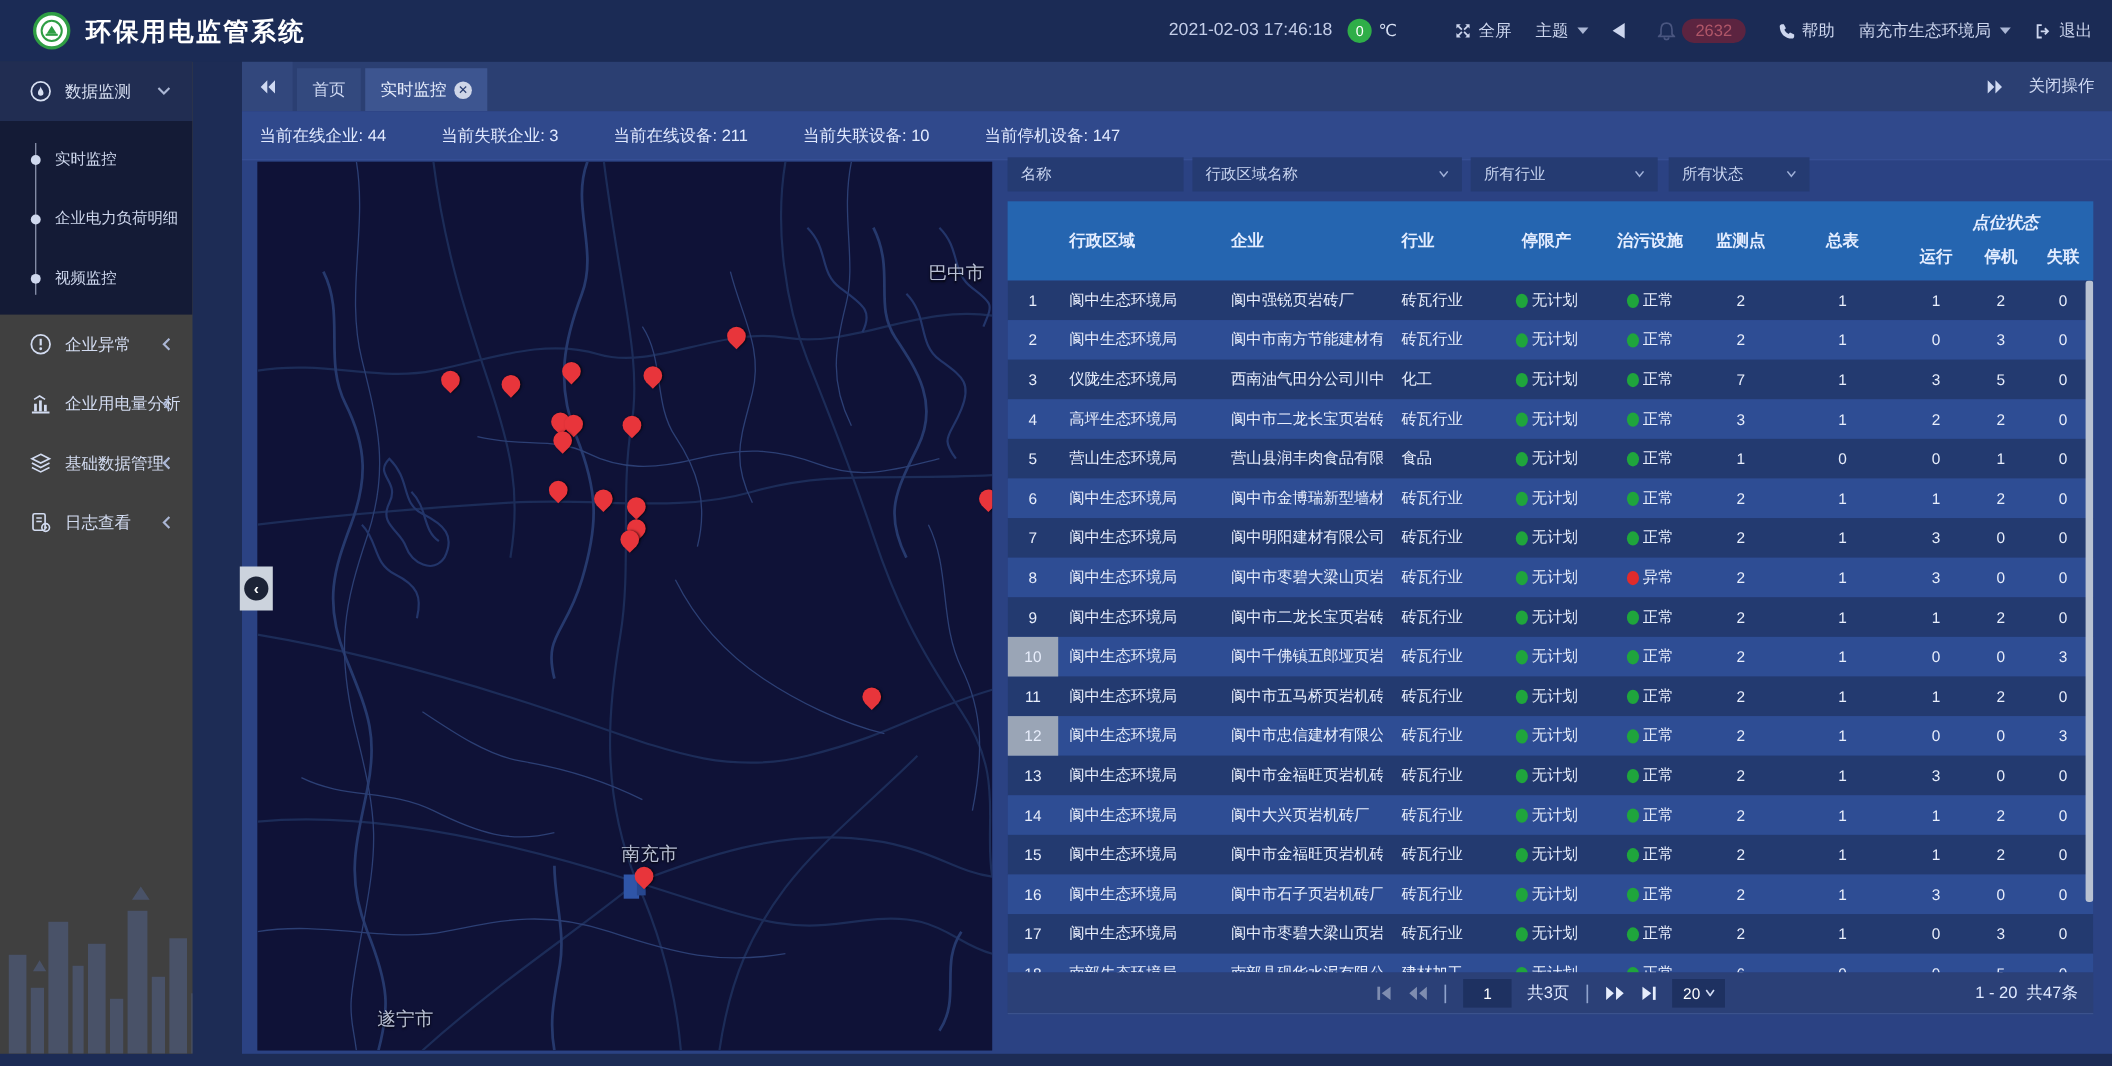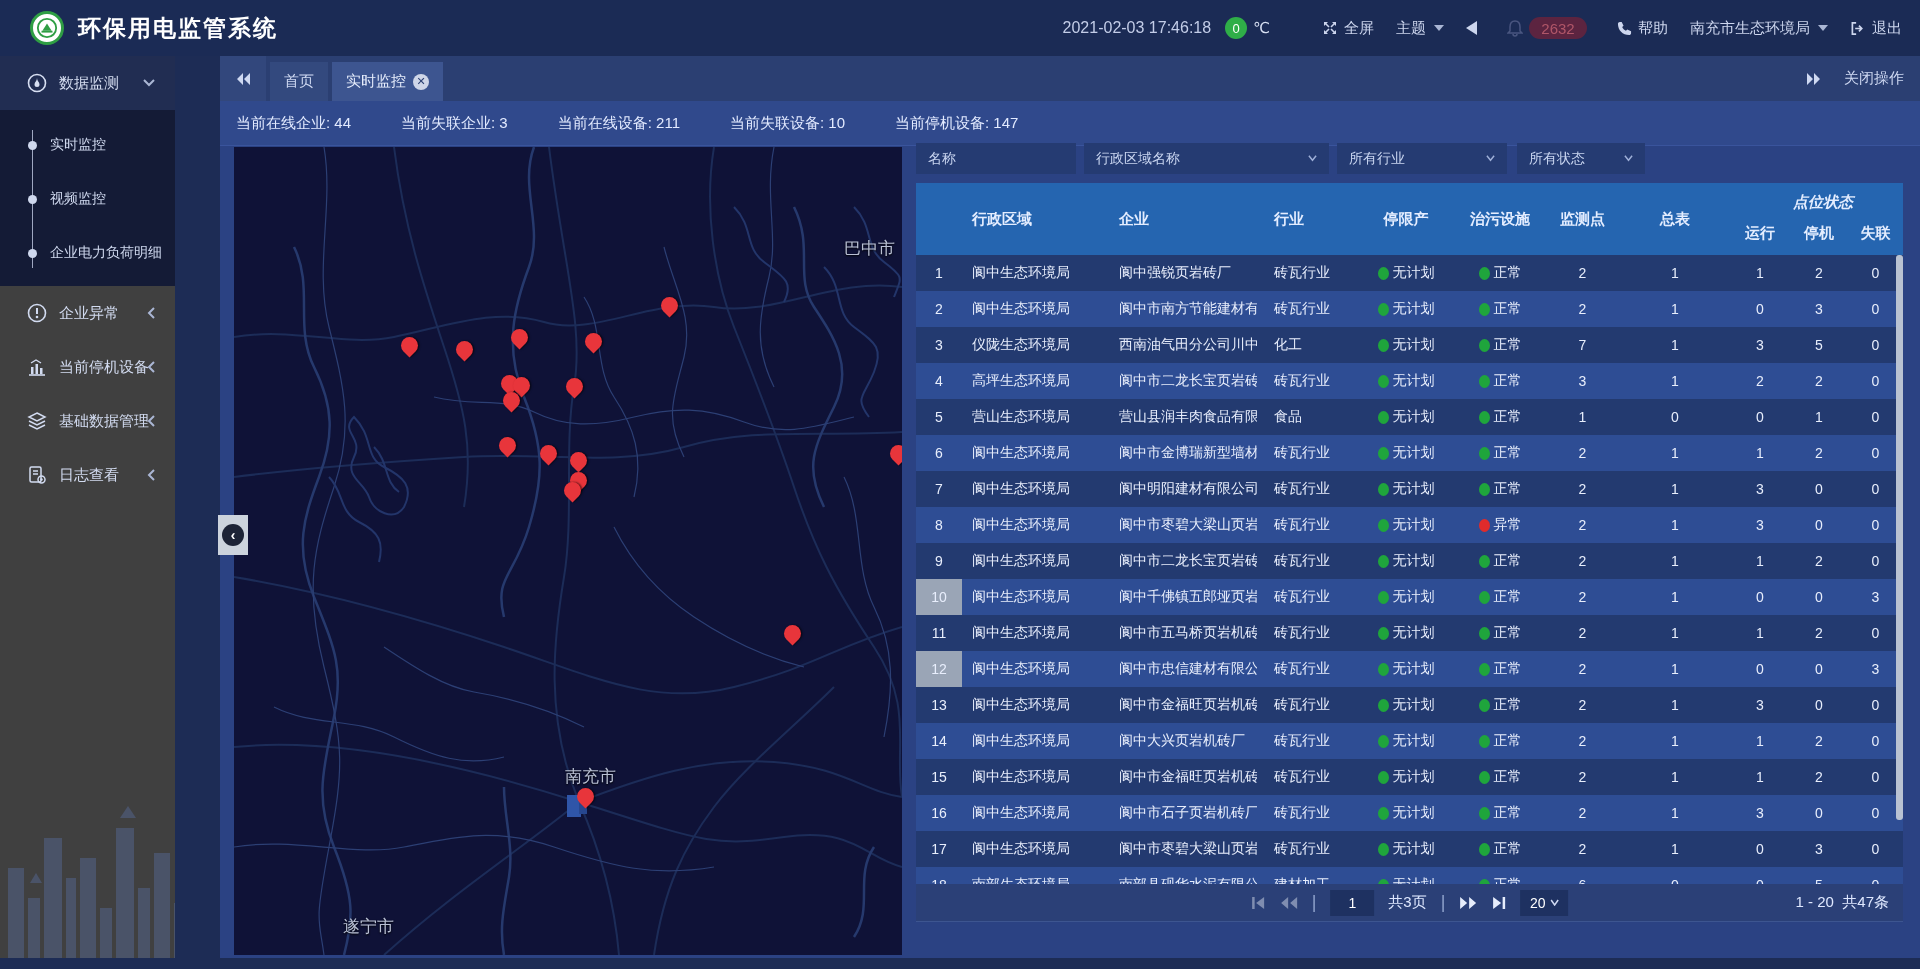--- a/index.html
+++ b/index.html
@@ -162,25 +162,25 @@
   </div>
   <div class="submenu">
     <div class="vline"></div>
     <div id="submenu-items">
         <div class="sub-item">
           <span class="dot"></span>
           <span class="s-label">实时监控</span>
         </div>
         <div class="sub-item">
           <span class="dot"></span>
-          <span class="s-label">视频监控</span>
+          <span class="s-label">企业电力负荷明细</span>
         </div>
         <div class="sub-item">
           <span class="dot"></span>
-          <span class="s-label">企业电力负荷明细</span>
+          <span class="s-label">视频监控</span>
         </div>
       </div>
   </div>
   <div id="menu-items">
       <div class="menu-item">
         <span class="m-icon"><svg viewBox="0 0 20 20">
             <circle cx="10" cy="10" r="8.5" fill="none" stroke="#d2dbf0" stroke-width="1.6"></circle>
             <rect x="9" y="5" width="2" height="6" fill="#d2dbf0"></rect>
             <circle cx="10" cy="14" r="1.3" fill="#d2dbf0"></circle>
           </svg></span>
@@ -192,21 +192,21 @@
         </span>
       </div>
       <div class="menu-item">
         <span class="m-icon"><svg viewBox="0 0 20 20">
             <path d="M2 18 H18" stroke="#d2dbf0" stroke-width="1.6"></path>
             <rect x="4" y="10" width="2.5" height="7" fill="#d2dbf0"></rect>
             <rect x="8.5" y="7" width="2.5" height="10" fill="#d2dbf0"></rect>
             <rect x="13" y="11" width="2.5" height="6" fill="#d2dbf0"></rect>
             <path d="M4 6 L9 3 L14 6" fill="none" stroke="#d2dbf0" stroke-width="1.4"></path>
           </svg></span>
-        <span class="m-label">当前停机设备</span>
+        <span class="m-label">企业用电量分析</span>
         <span class="chev">
           <svg width="8" height="12" viewBox="0 0 8 12">
             <path d="M7 1 L2 6 L7 11" fill="none" stroke="#aab6d4" stroke-width="2"></path>
           </svg>
         </span>
       </div>
       <div class="menu-item">
         <span class="m-icon"><svg viewBox="0 0 20 20">
             <path d="M10 2 L18 6 L10 10 L2 6 Z" fill="none" stroke="#d2dbf0" stroke-width="1.5"></path>
             <path d="M2 10 L10 14 L18 10" fill="none" stroke="#d2dbf0" stroke-width="1.5"></path>

